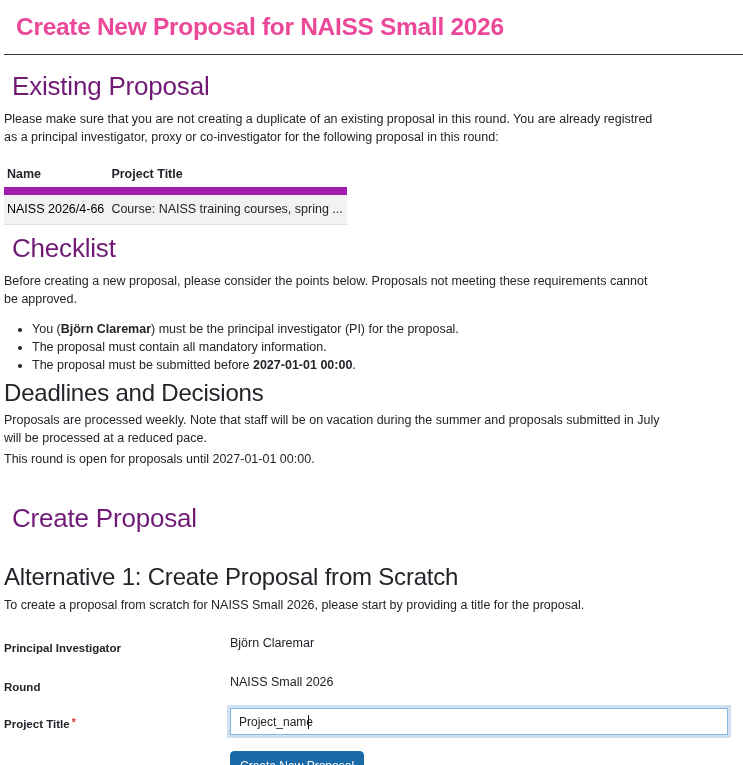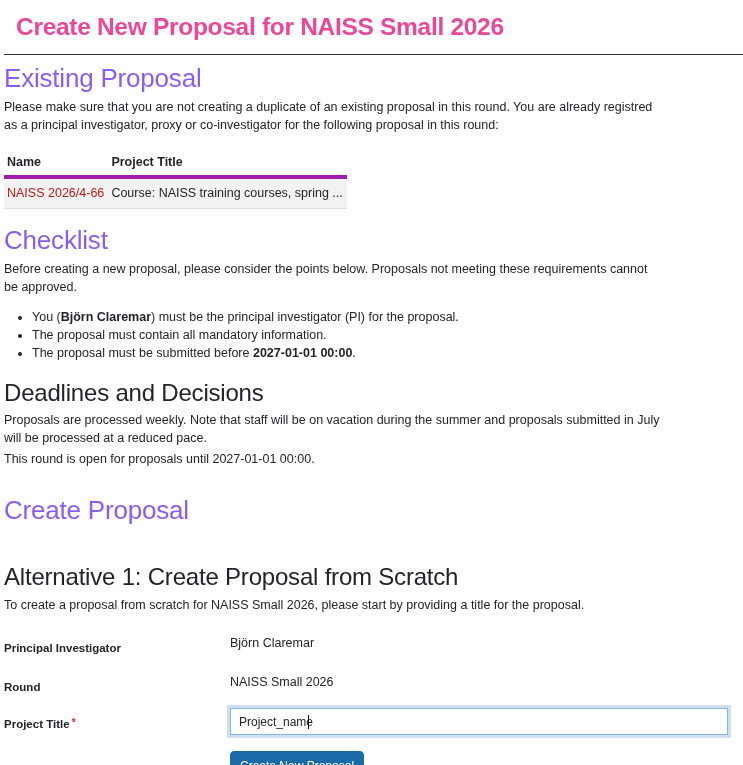--- a/index.html
+++ b/index.html
@@ -9,29 +9,29 @@
       font-family: "Liberation Sans", "DejaVu Sans", sans-serif;
       color: #212529; font-size: 12.5px; line-height: 1.45;
       position: relative;
     }
     .page { padding: 0 0 0 4px; }
     h1.page-title {
       margin: 12px; padding-top: 0; font-size: 24.5px; font-weight: bold;
       letter-spacing: -0.3px; line-height: 30px; color: #ec4899;
     }
     .title-rule { margin: 2px 0 0 0; height: 0; border-top: 1.5px solid #333; width: 739px; }
-    h2 { margin: 0; font-weight: normal; font-size: 26px; line-height: 32px; color: #8b5cf6; letter-spacing: -0.2px; }
+    h2 { margin: 8px; font-weight: normal; font-size: 26px; line-height: 32px; color: #701a75; letter-spacing: -0.2px; }
     h3 { margin: 0; font-weight: normal; font-size: 24px; line-height: 28px; color: #212529; letter-spacing: -0.2px; }
     p { margin: 0; }
     .sec-existing { position: absolute; top: 62px; left: 4px; width: 660px; }
     .sec-existing p { margin-top: 4px; }
     table.proposals { margin-top: 16px; border-collapse: collapse; width: 343px; }
-    table.proposals th { text-align: left; font-weight: bold; padding: 3px 4px 4px 3px; border-bottom: 4px solid #a21caf; font-size: 12.5px; }
+    table.proposals th { text-align: left; font-weight: bold; padding: 3px 4px 4px 3px; border-bottom: 8px solid #a21caf; font-size: 12.5px; }
     table.proposals td { padding: 5px 4px 5px 3px; background: #f2f2f2; border-bottom: 1px solid #dedede; white-space: nowrap; font-size: 12.5px; }
-    a.link { color: #b91c1c; text-decoration: none; }
+    a.link { color: #000000; text-decoration: none; }
     .sec-checklist { position: absolute; top: 224px; left: 4px; width: 660px; }
     .sec-checklist p { margin-top: 4px; }
     ul.checklist { margin: 12px 0 0 0; padding-left: 28px; }
     ul.checklist li { line-height: 18px; }
     .sec-deadlines { position: absolute; top: 379px; left: 4px; width: 660px; }
     .sec-deadlines p.first { margin-top: 4px; }
     .sec-deadlines p.second { margin-top: 3px; }
     .sec-create { position: absolute; top: 494px; left: 4px; width: 660px; }
     .sec-create p { margin-top: 4px; }
     .sec-alt1 { position: absolute; top: 563px; left: 4px; width: 735px; }

